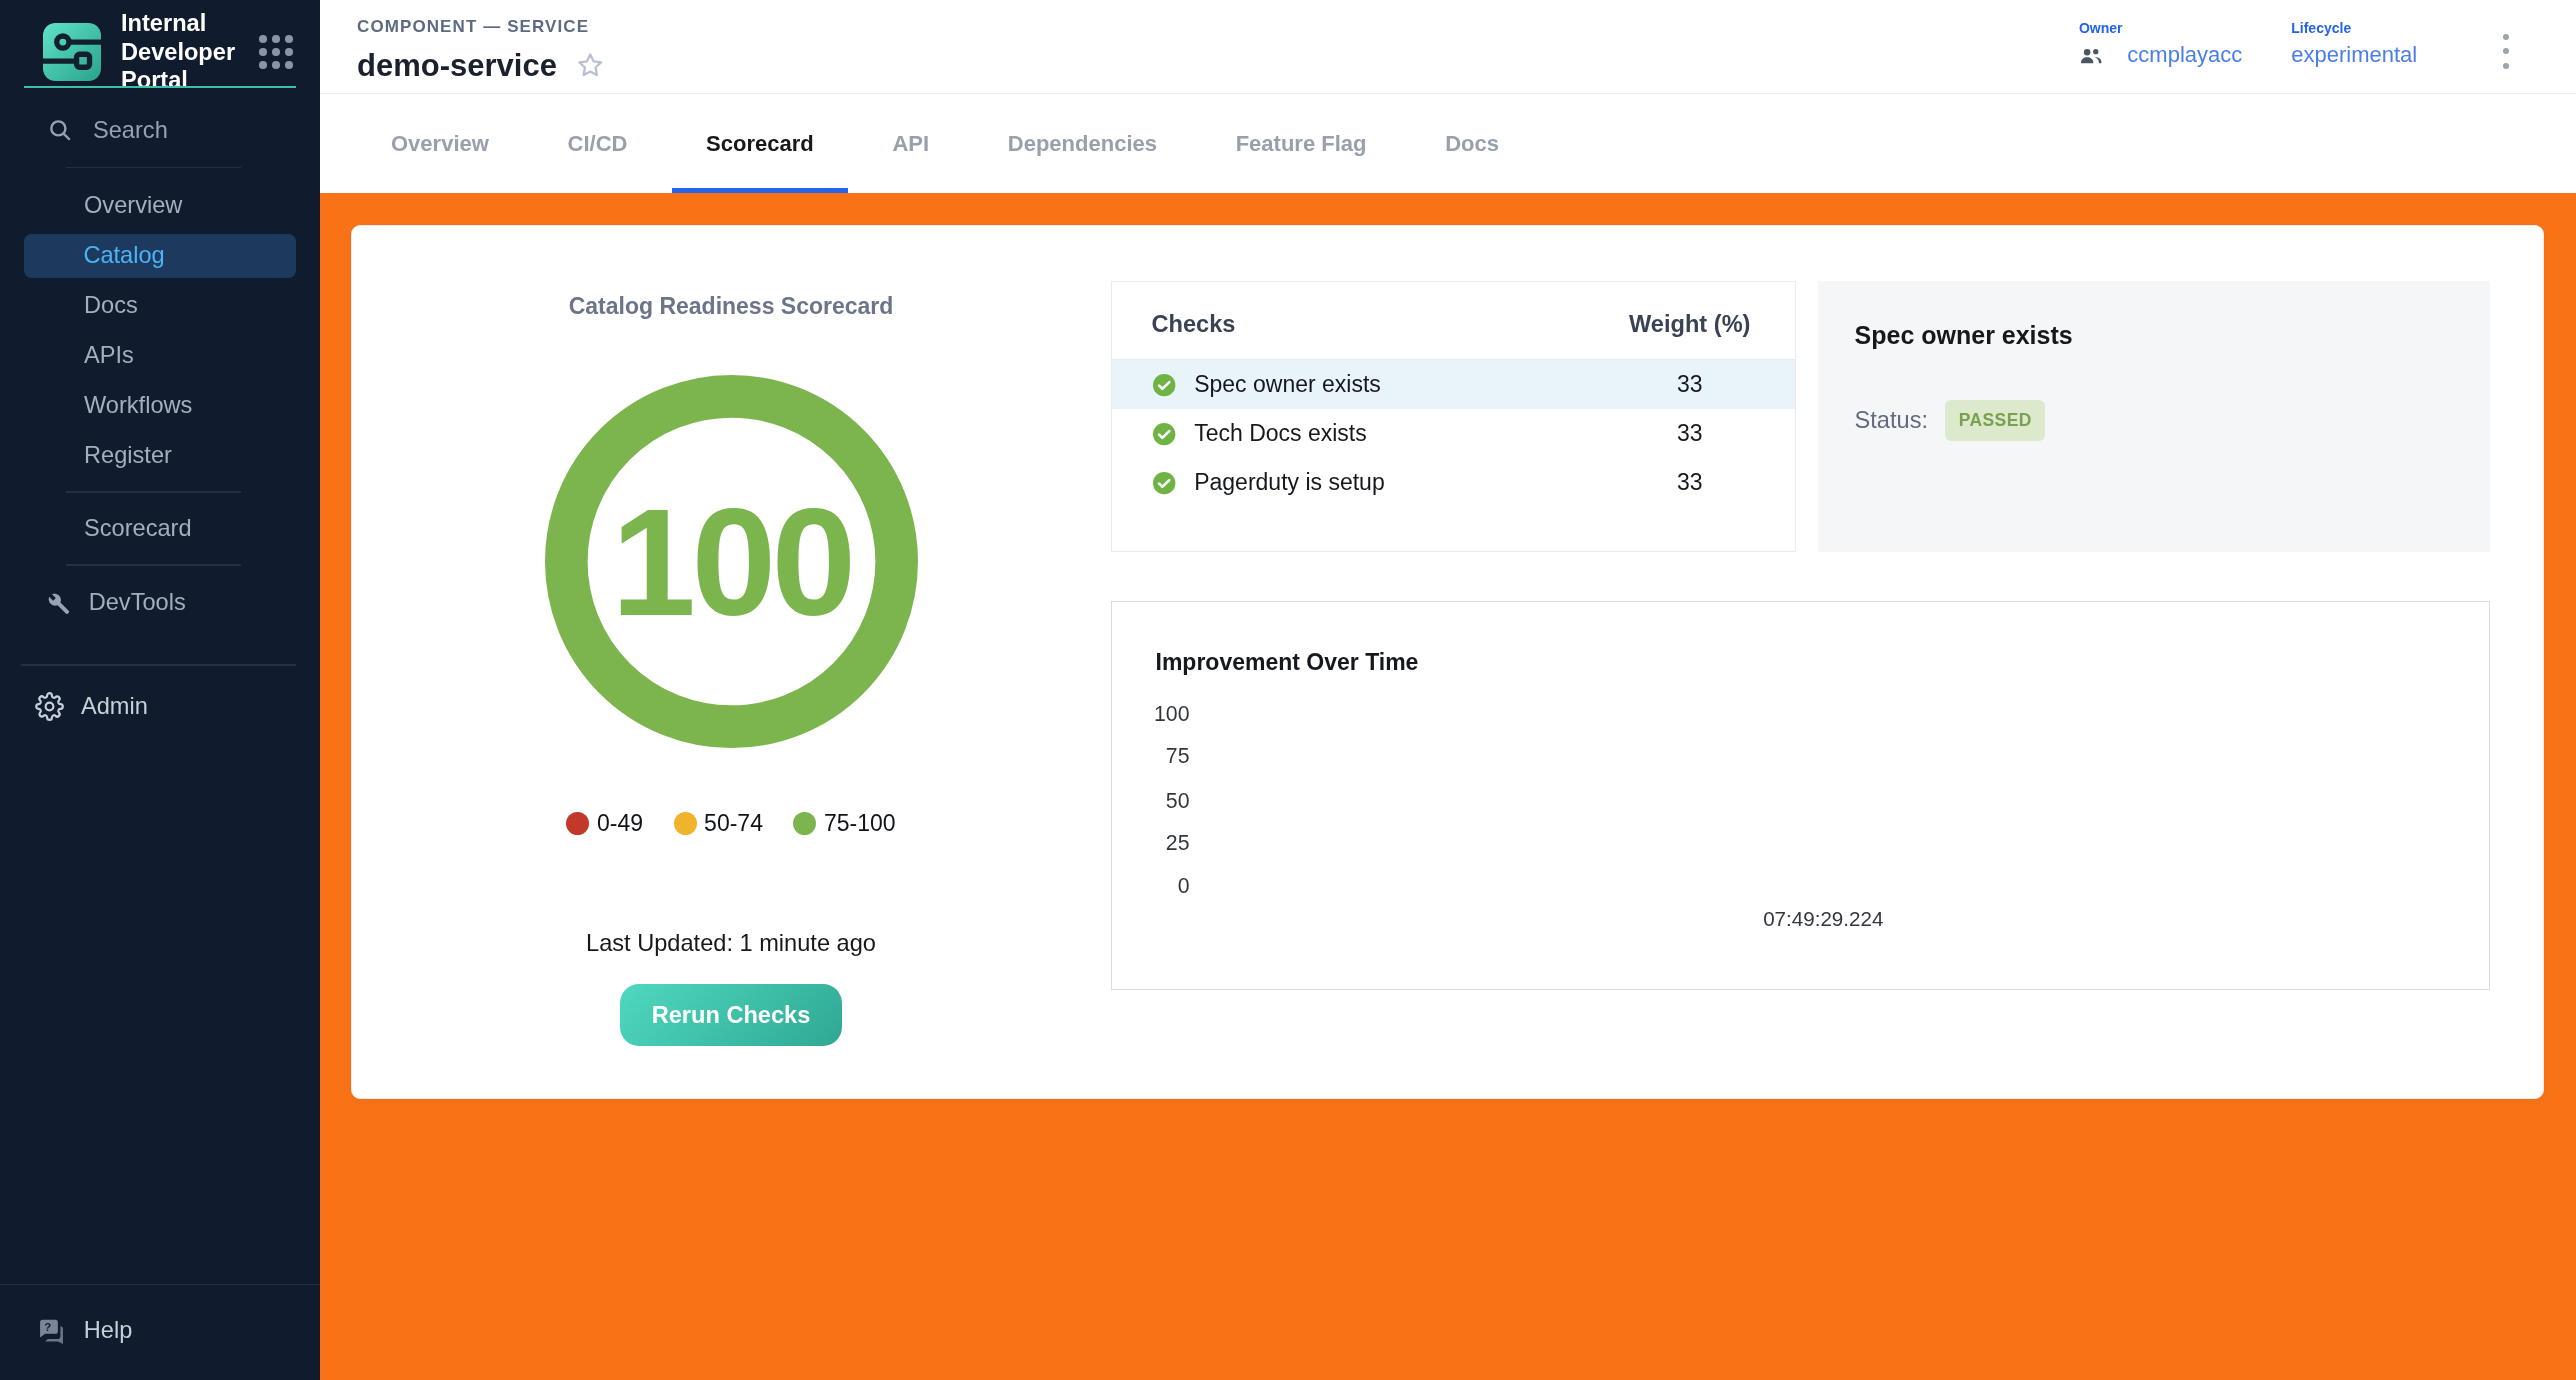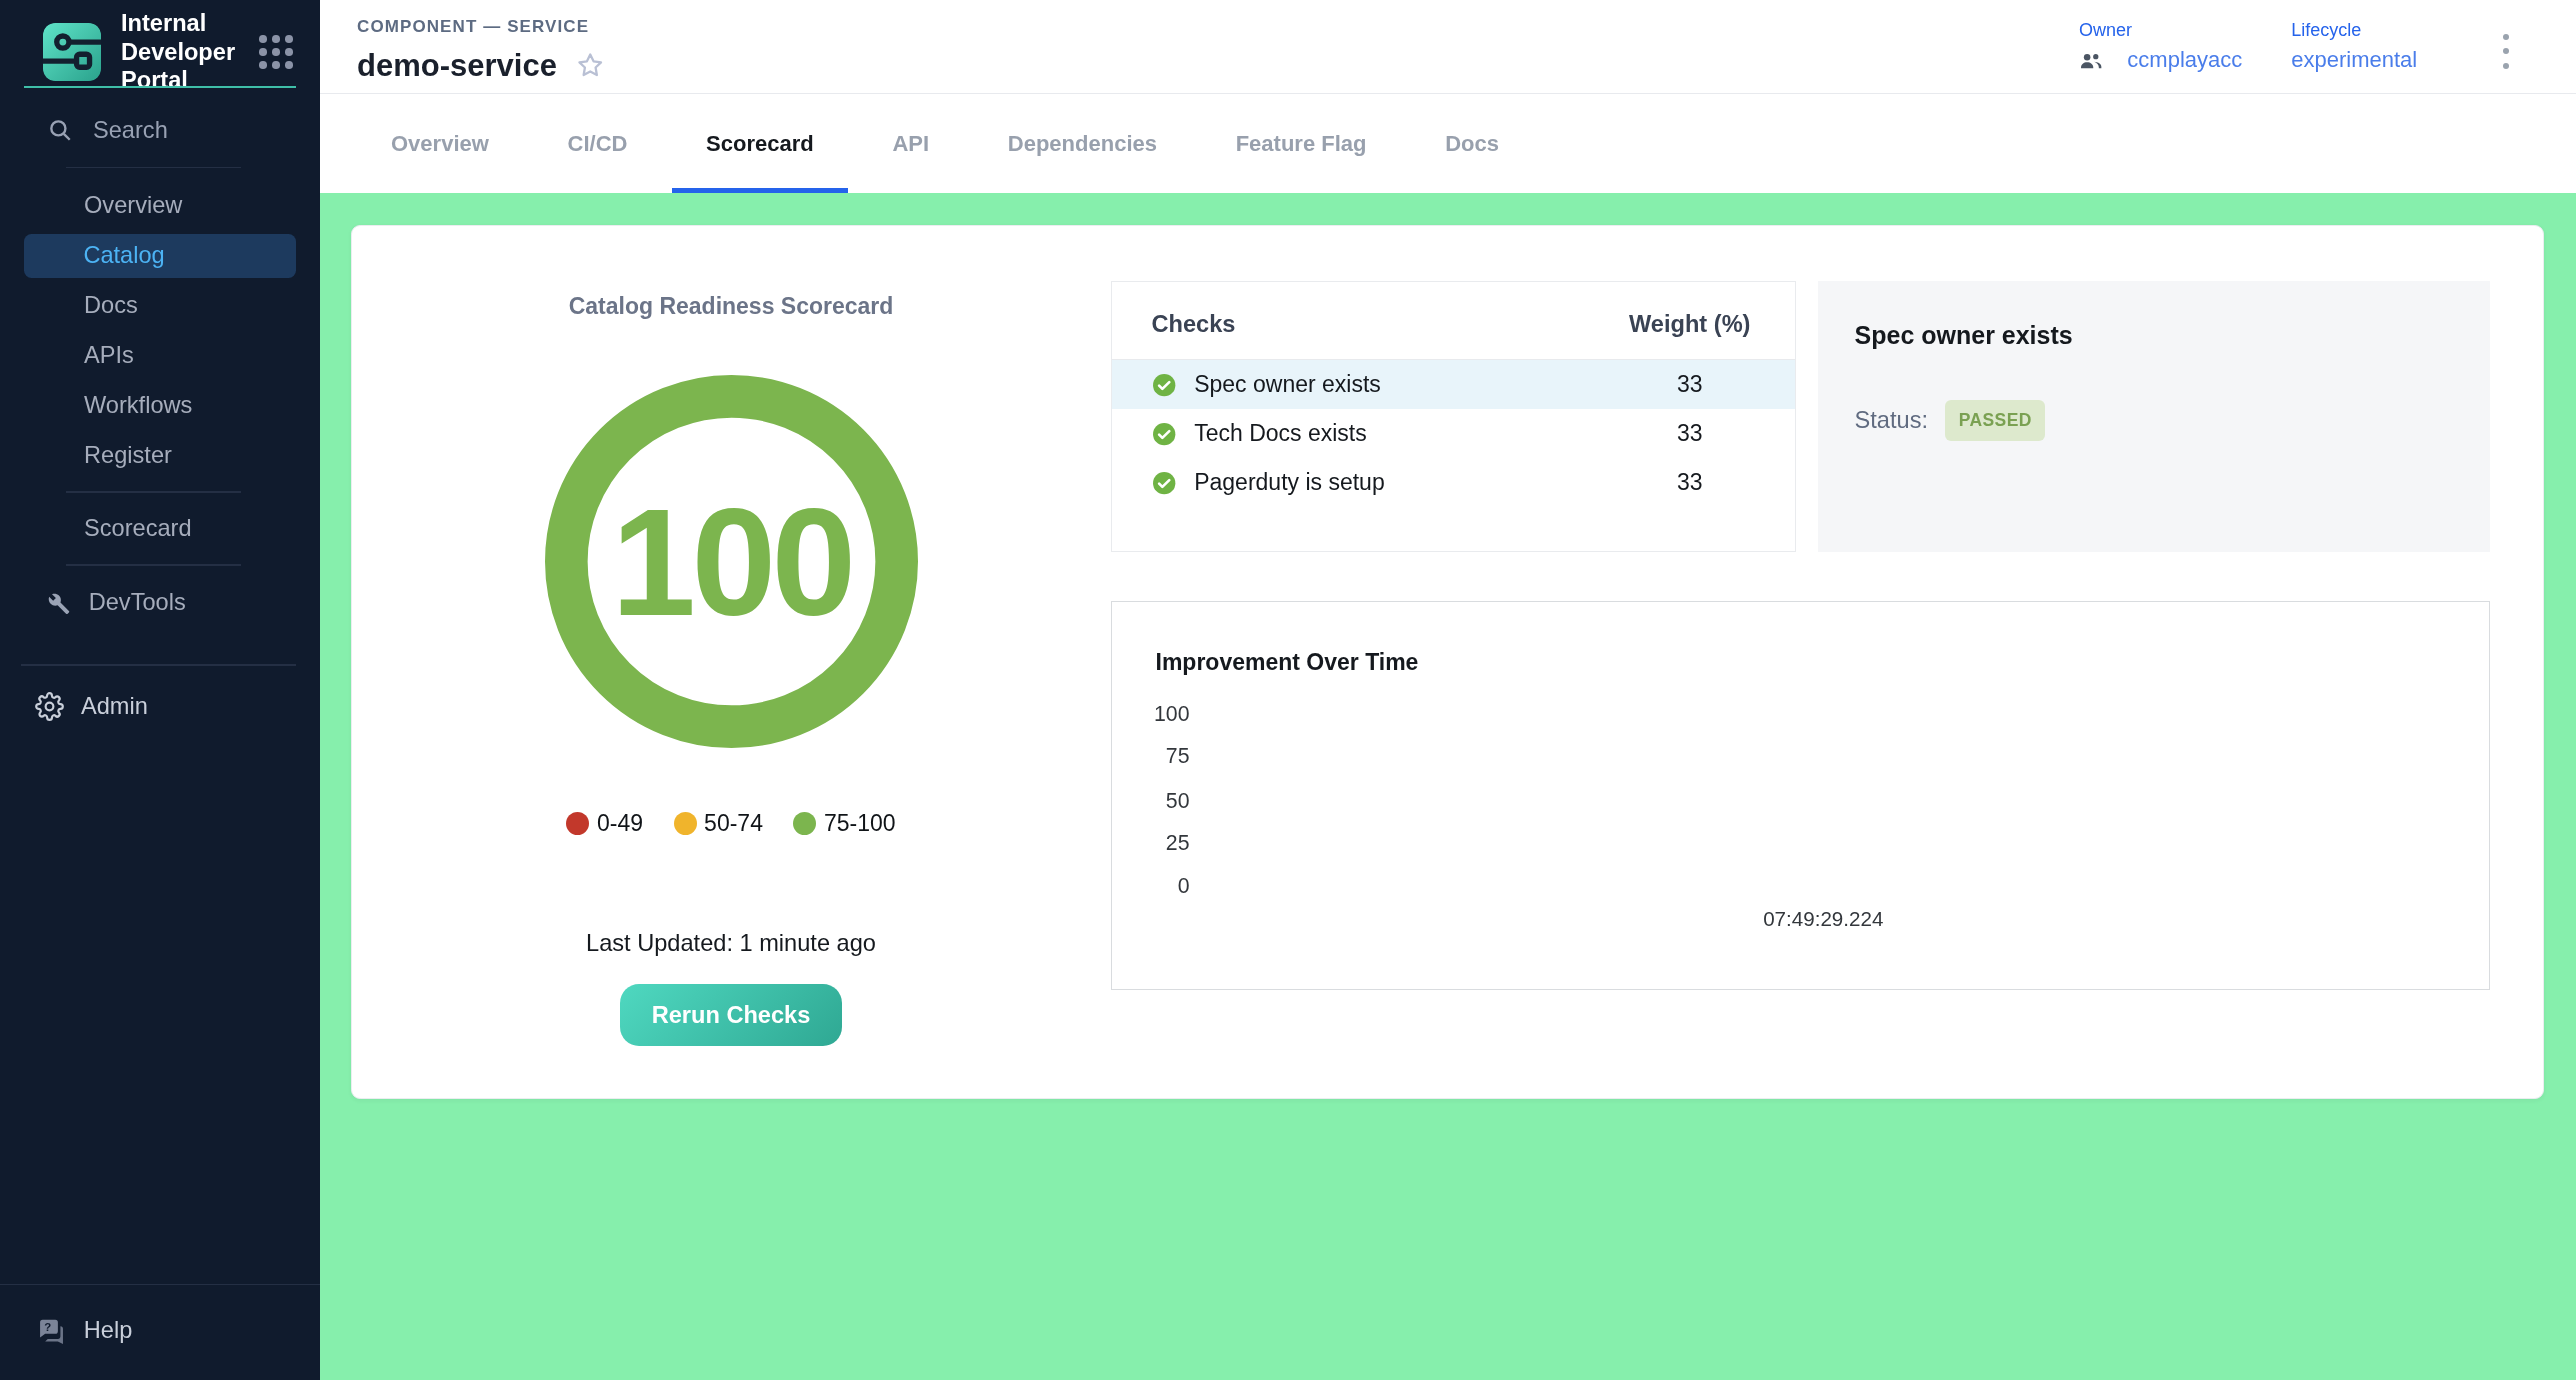--- a/index.html
+++ b/index.html
@@ -43,31 +43,31 @@
   .page-header {
     background:#ffffff; height:94px; border-bottom:1.5px solid #e8eaee;
     display:flex; align-items:flex-start; padding:17px 61px 0 37px;
   }
   .breadcrumb { font-size:17px; font-weight:600; letter-spacing:1.1px; color:#5d6b82; }
   .title-row { display:flex; align-items:center; gap:18.3px; margin-top:10.7px; }
   .page-title { font-size:31px; font-weight:700; color:#1a202c; }
   .star-icon { cursor:pointer; display:flex; }
   .header-meta { margin-left:auto; display:flex; align-items:flex-start; gap:49px; padding-top:3px; }
   .meta-block { display:flex; flex-direction:column; gap:6.1px; }
-  .meta-label { font-size:18px; font-weight:400; color:#2563eb; }
+  .meta-label { font-size:14px; font-weight:700; color:#2563eb; }
   .meta-value { font-size:22px; color:#4a7dea; display:flex; align-items:center; gap:24px; }
   .kebab { display:flex; flex-direction:column; gap:8.4px; margin-left:30.5px; margin-top:7.6px; padding:6.1px; cursor:pointer; }
   .kebab span { width:6.1px; height:6.1px; border-radius:50%; background:#9aa3ae; }
 
   .tabs-row { background:#ffffff; height:99px; display:flex; align-items:stretch; padding-left:37px; }
   .tab { position:relative; display:flex; align-items:center; padding:0 34px; margin-right:10.7px; font-size:22px; font-weight:600; color:#98a0ad; cursor:pointer; }
   .tab.active { color:#15191e; font-weight:700; }
   .tab.active::after { content:""; position:absolute; left:0; right:0; bottom:0; height:4.6px; background:#2563eb; }
 
-  .content { flex:1; background:#86efac; padding:32px 32px 0 30.5px; }
+  .content { flex:1; background:#f97316; padding:32px 32px 0 30.5px; }
   .main-card {
     background:#ffffff; border:0.8px solid #ebedf0; border-radius:9.1px;
     box-shadow:0 1.5px 4.6px rgba(30,40,60,0.05);
     height:874px; display:flex;
   }
 
   
   .gauge-col { width:759px; min-width:759px; display:flex; flex-direction:column; align-items:center; }
   .gauge-title { margin-top:67px; font-size:23px; font-weight:700; color:#6b7488; }
   .gauge-wrap { margin-top:55px; }

